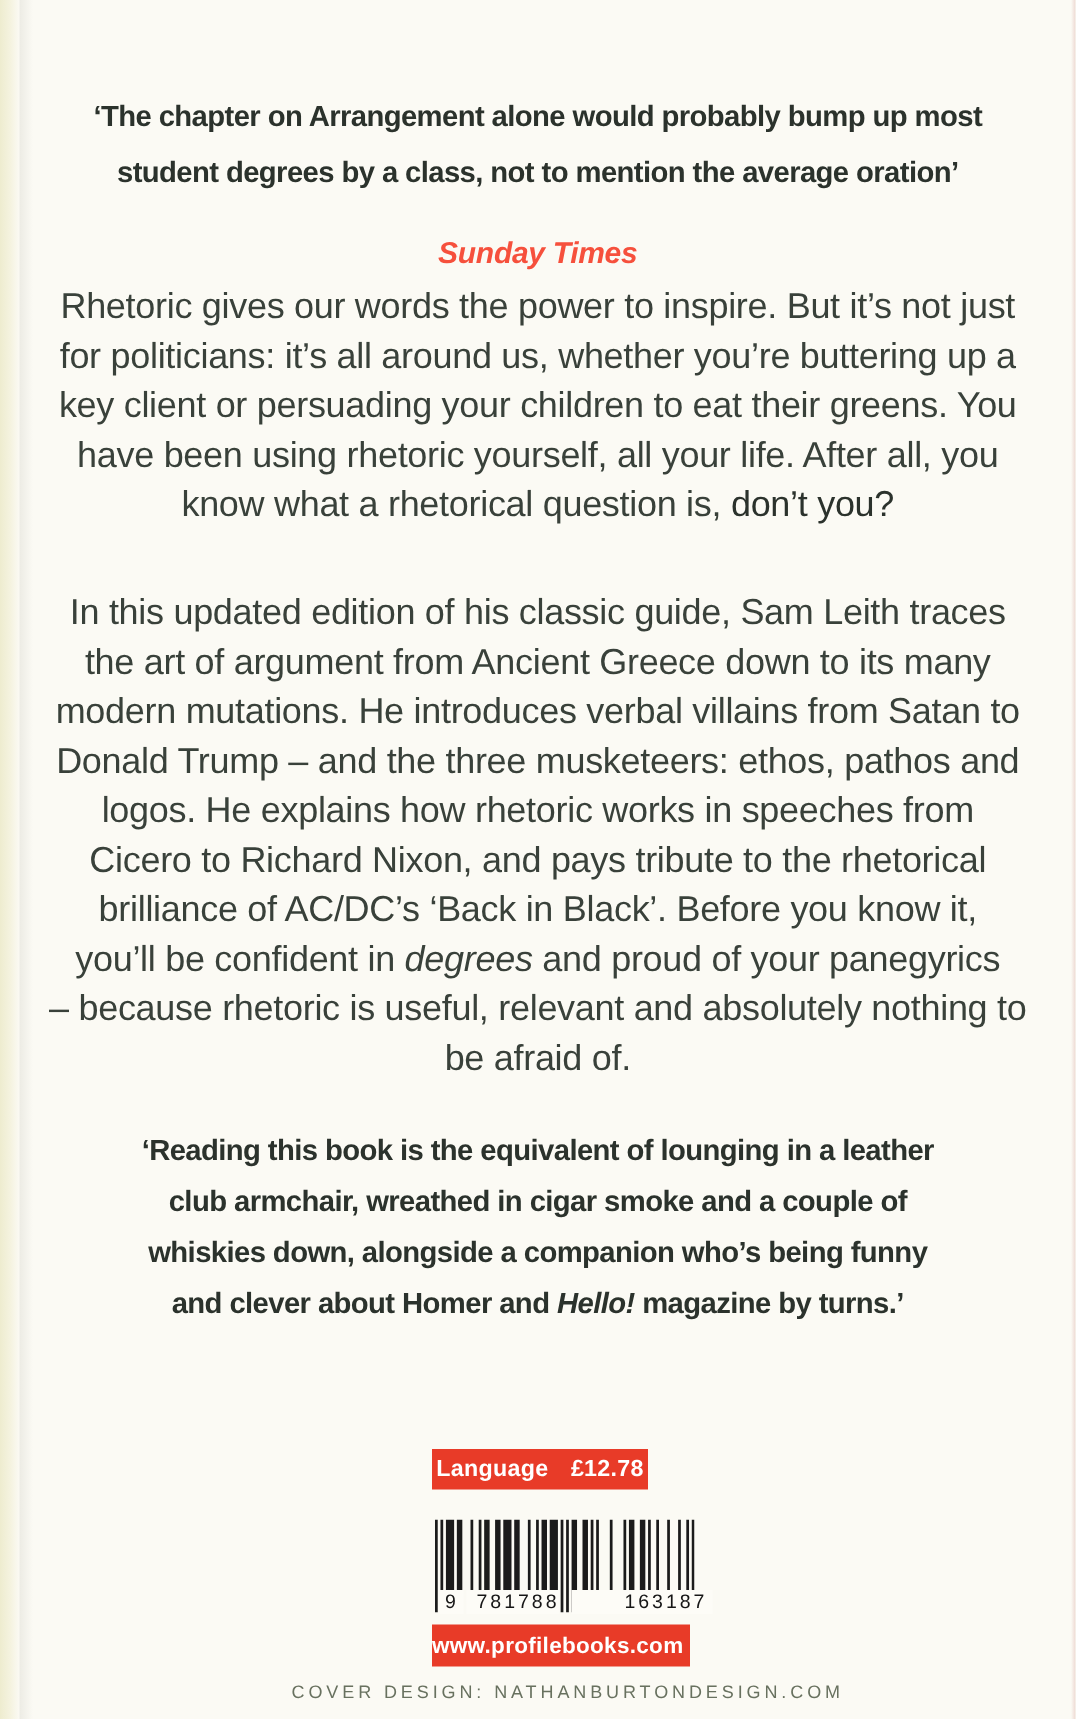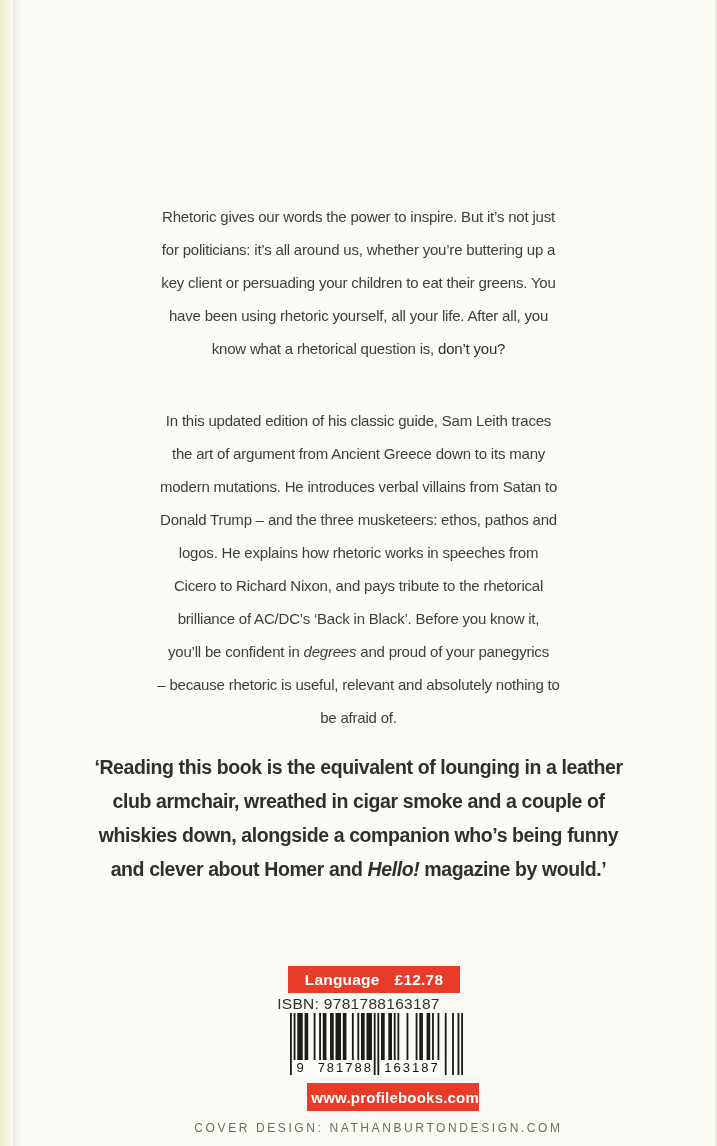--- a/index.html
+++ b/index.html
@@ -20,56 +20,61 @@
     background:linear-gradient(90deg,rgba(110,110,90,0.10),rgba(110,110,90,0));}
   .right-edge{position:absolute;right:0;top:0;bottom:0;width:3px;
     background:linear-gradient(270deg,#eed9d3,rgba(238,217,211,0));}
 
   .text-col{position:absolute;left:28px;right:28px;text-align:center;white-space:pre-line;}
   .quote-bold{margin:0;font-weight:700;font-size:19.5px;line-height:37px;
     color:var(--ink-strong);letter-spacing:-0.4px;}
   .bottom-quote .quote-bold{line-height:34px;}
   .attribution{margin:6px 0 0 0;font-size:20px;font-weight:700;font-style:italic;
     color:var(--attribution-red);letter-spacing:-0.2px;white-space:normal;}
-  .body-para{margin:16px;font-size:15px;line-height:33px;letter-spacing:-0.2px;color:var(--ink);}
+  .body-para{margin:4px;font-size:24px;line-height:33px;letter-spacing:-0.2px;color:var(--ink);}
   .seg-bold{font-weight:400;color:var(--ink-strong);}
   .seg-italic{font-style:italic;}
 
   .top-quote{top:42px;}
   .para1{top:184px;}
   .para2{top:388px;}
   .bottom-quote{top:732px;}
 
-  .price-tag{position:absolute;top:966px;left:288px;width:172px;height:27px;
+  .price-tag{position:absolute;top:966px;left:288px;width:144px;height:27px;
     background:var(--accent-red);color:#fff;font-weight:700;font-size:15.5px;
     display:flex;align-items:center;justify-content:center;gap:15px;letter-spacing:0.2px;}
   .isbn{position:absolute;top:995px;left:0;right:0;text-align:center;
     font-size:15.5px;color:#2e2e2e;letter-spacing:0.3px;}
   .barcode{position:absolute;top:1013px;left:290px;width:173px;height:62px;}
   .barcode svg{position:absolute;inset:0;width:100%;height:100%;}
   .bc-digit{position:absolute;bottom:-1px;height:16px;line-height:16px;
     font-size:13px;color:#161616;background:#fdfcf7;text-align:center;
     letter-spacing:2px;}
   .bc-left{left:2%;width:9%;}
   .bc-g1{left:12%;width:36%;text-align:right;}
-  .bc-g2{left:52.5%;width:36%;}
+  .bc-g2{left:52.5%;width:36%;padding-left:32px;}
   .website-box{position:absolute;top:1083px;left:288px;width:172px;height:28px;
     background:var(--accent-red);color:#fff;font-weight:700;font-size:15px;
-    display:flex;align-items:center;justify-content:flex-end;letter-spacing:0.2px;margin-left:19px;}
+    display:flex;align-items:center;justify-content:flex-start;letter-spacing:0.2px;}
   .credit{position:absolute;top:1121px;left:0;right:0;text-align:center;
     font-size:12px;letter-spacing:2.6px;color:var(--credit-gray);padding-left:40px;}
 </style>
 </head>
 <body>
 
 <div class="page">
   <div class="spine-strip"></div>
   <div class="crease"></div>
   <div class="right-edge"></div>
 
+  <section class="text-col top-quote">
+    <p class="quote-bold">‘The chapter on Arrangement alone would probably bump up most
+student degrees by a class, not to mention the average oration’</p>
+    <p class="attribution">Sunday Times</p>
+  </section>
 
   <p class="text-col body-para para1"><span>Rhetoric gives our words the power to inspire. But it’s not just
 for politicians: it’s all around us, whether you’re buttering up a
 key client or persuading your children to eat their greens. You
 have been using rhetoric yourself, all your life. After all, you
 know what a rhetorical question is, </span><span class="seg-bold">don’t you?</span></p>
 
   <p class="text-col body-para para2"><span>In this updated edition of his classic guide, Sam Leith traces
 the art of argument from Ancient Greece down to its many
 modern mutations. He introduces verbal villains from Satan to
@@ -78,29 +83,28 @@
 Cicero to Richard Nixon, and pays tribute to the rhetorical
 brilliance of AC/DC’s ‘Back in Black’. Before you know it,
 you’ll be confident in </span><span class="seg-italic">degrees</span><span> and proud of your panegyrics
 – because rhetoric is useful, relevant and absolutely nothing to
 be afraid of.</span></p>
 
   <section class="text-col bottom-quote">
     <p class="quote-bold"><span>‘Reading this book is the equivalent of lounging in a leather
 club armchair, wreathed in cigar smoke and a couple of
 whiskies down, alongside a companion who’s being funny
-and clever about Homer and </span><span class="seg-italic">Hello!</span><span> magazine by would.’</span></p>
+and clever about Homer and </span><span class="seg-italic">Hello!</span><span> magazine by turns.’</span></p>
   </section>
 
   <div class="price-tag">
     <span>Language</span>
     <span>£12.78</span>
   </div>
 
-  <div class="isbn">ISBN: 9781788163187</div>
 
   <div class="barcode">
     <svg id="barcode-svg" viewBox="0 0 95 62" preserveAspectRatio="none">
         <rect x="0" y="0" width="1" height="62" fill="#1b1b1b"></rect>
         <rect x="2" y="0" width="1" height="62" fill="#1b1b1b"></rect>
         <rect x="4" y="0" width="3" height="62" fill="#1b1b1b"></rect>
         <rect x="8" y="0" width="2" height="62" fill="#1b1b1b"></rect>
         <rect x="13" y="0" width="1" height="62" fill="#1b1b1b"></rect>
         <rect x="16" y="0" width="1" height="62" fill="#1b1b1b"></rect>
         <rect x="18" y="0" width="2" height="62" fill="#1b1b1b"></rect>

